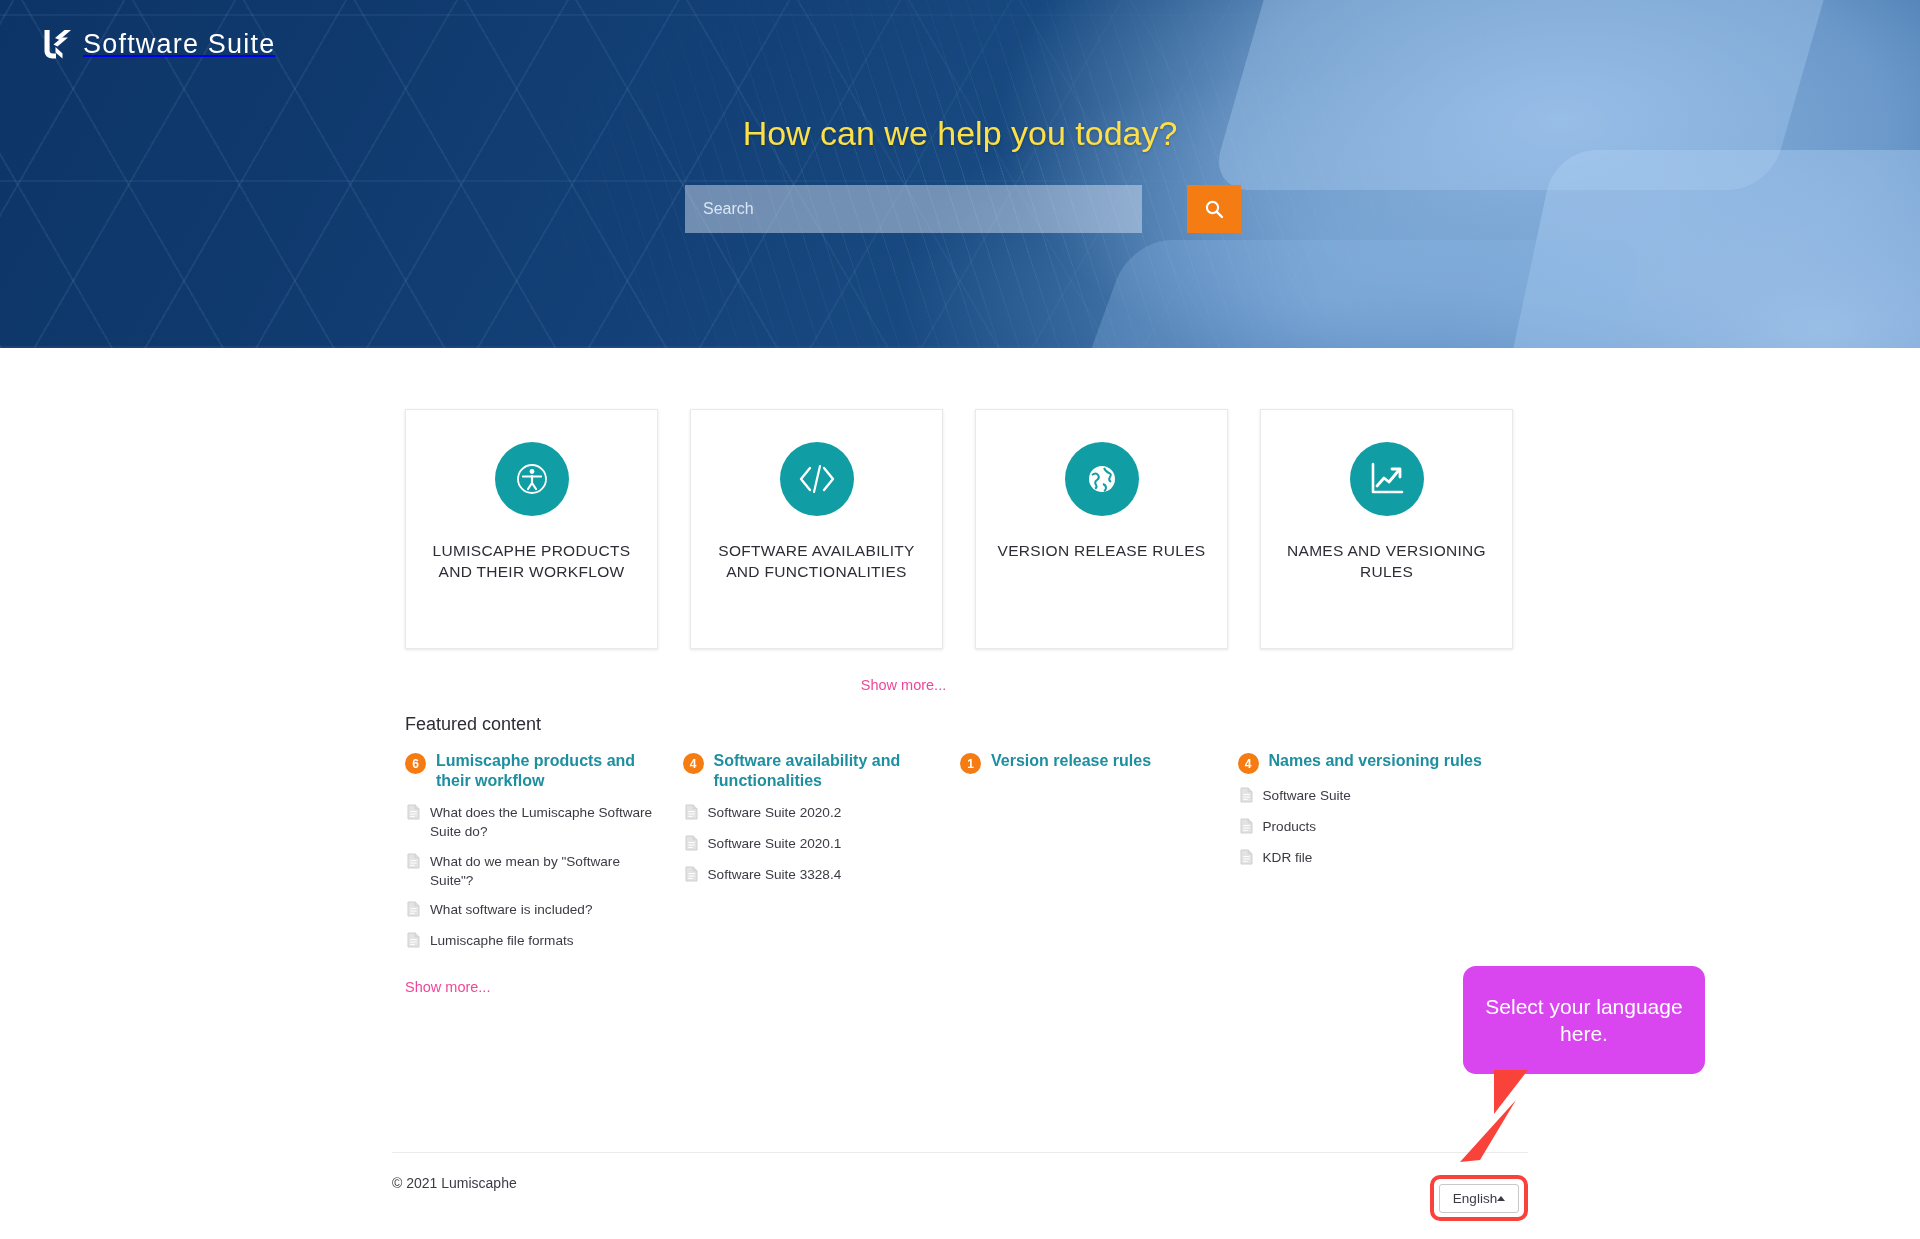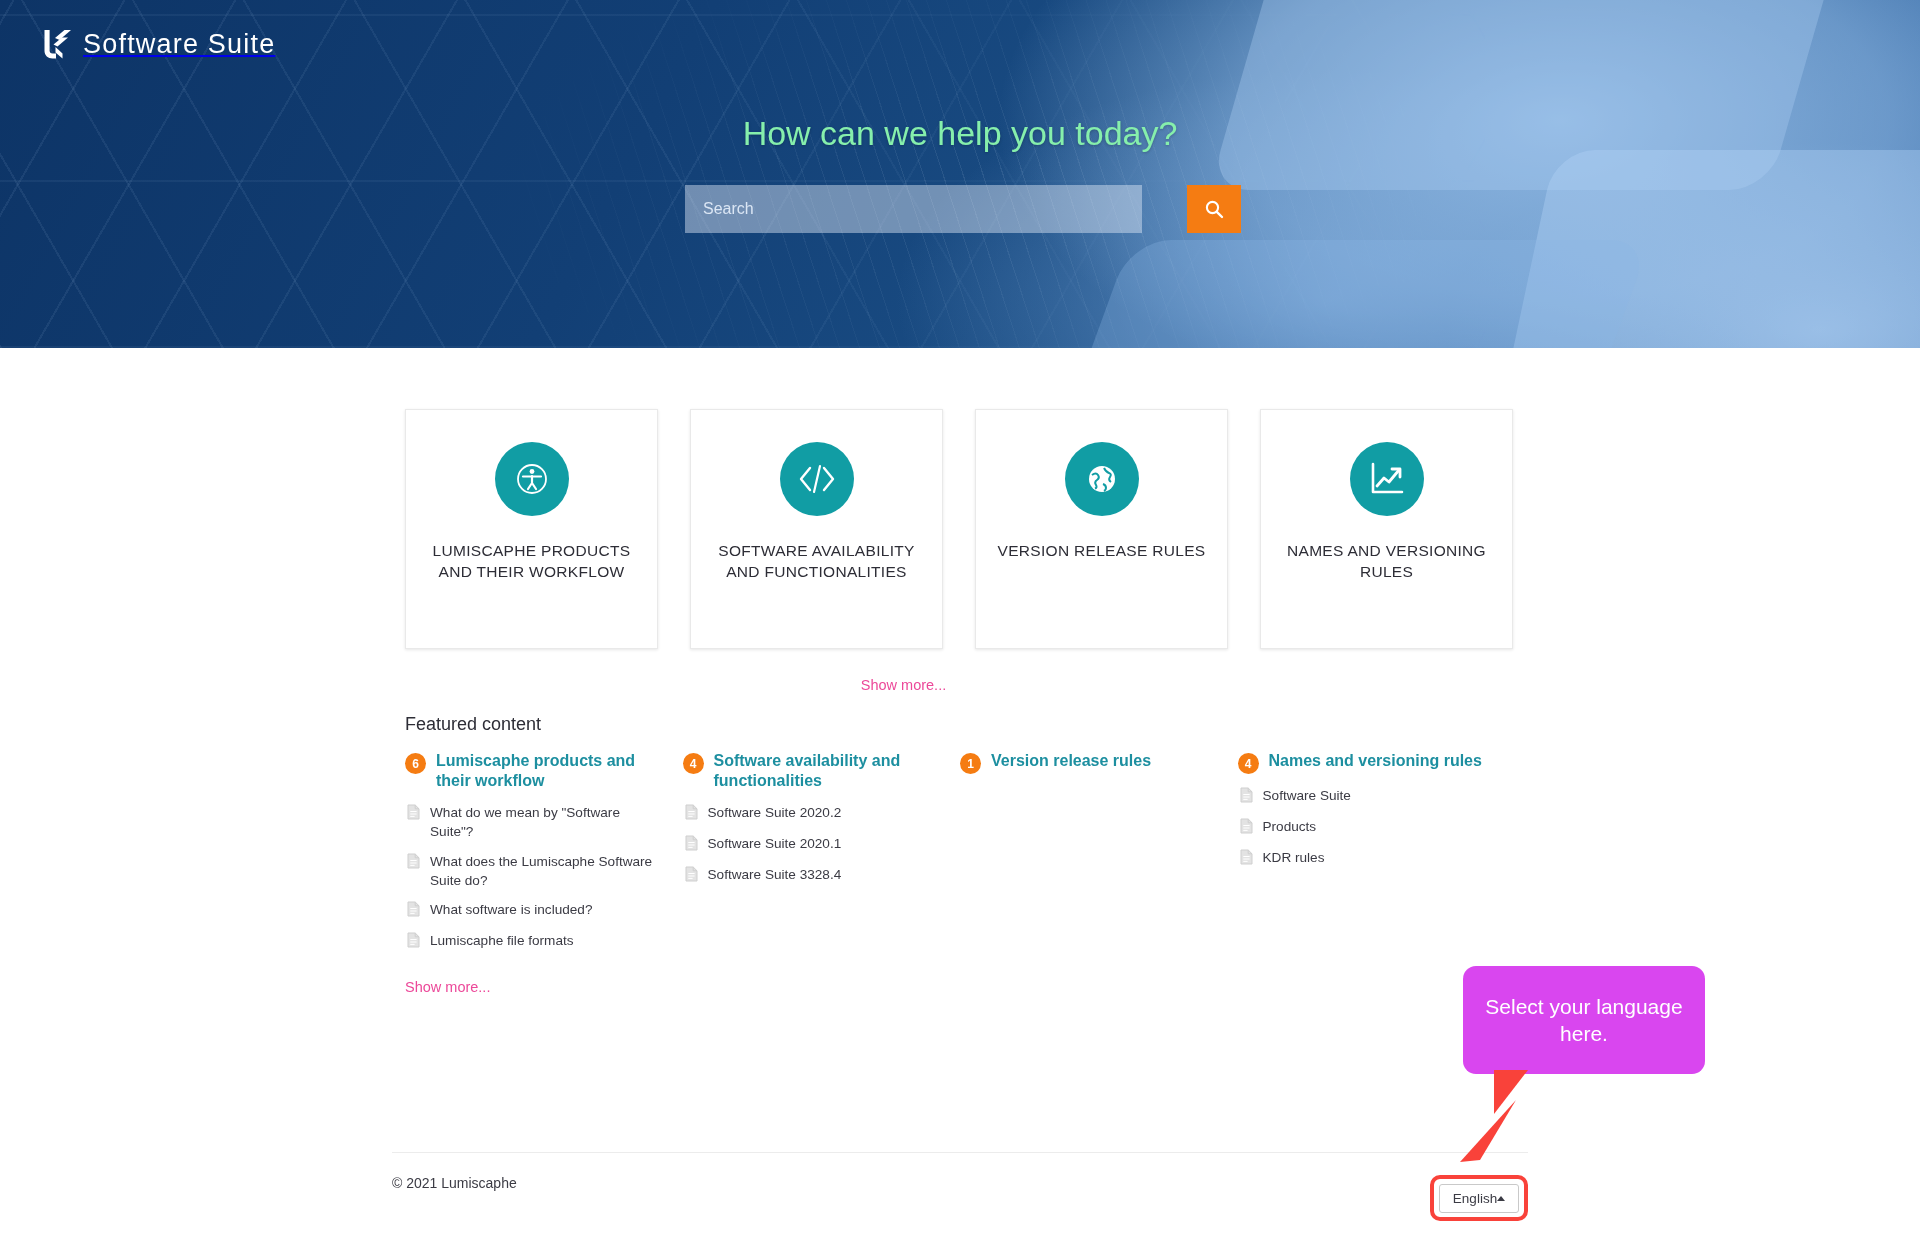--- a/index.html
+++ b/index.html
@@ -77,21 +77,21 @@
     font-size: 27px;
     font-weight: 500;
     letter-spacing: 1.2px;
   }
 
   .hero-title {
     position: absolute;
     left: 0; right: 0;
     top: 114px;
     text-align: center;
-    color: #86efac;
+    color: #fde047;
     font-size: 34px;
     font-weight: 400;
     z-index: 6;
     text-shadow: 0 1px 3px rgba(0,0,0,0.22);
   }
 
   .searchbar {
     position: absolute;
     left: 685px;
     top: 185px;
@@ -439,31 +439,31 @@
         <span class="fcol-title">Lumiscaphe products and their workflow</span>
       </div>
       <div class="farticle">
         <span class="doc-icon">
           <svg width="13" height="16" viewBox="0 0 13 16" xmlns="http://www.w3.org/2000/svg">
             <path d="M1 1 H8.2 L12 4.8 V15 H1 Z" fill="#e3e3e3" stroke="#cfcfcf" stroke-width="1"></path>
             <path d="M8.2 1 V4.8 H12" fill="none" stroke="#cfcfcf" stroke-width="1"></path>
             <path d="M3.3 7.5 H9.6 M3.3 10 H9.6 M3.3 12.4 H7.6" stroke="#ffffff" stroke-width="1"></path>
           </svg>
         </span>
+        <span class="farticle-label">What does the Lumiscaphe Software Suite do?</span>
+      </div>
+      <div class="farticle">
+        <span class="doc-icon">
+          <svg width="13" height="16" viewBox="0 0 13 16" xmlns="http://www.w3.org/2000/svg">
+            <path d="M1 1 H8.2 L12 4.8 V15 H1 Z" fill="#e3e3e3" stroke="#cfcfcf" stroke-width="1"></path>
+            <path d="M8.2 1 V4.8 H12" fill="none" stroke="#cfcfcf" stroke-width="1"></path>
+            <path d="M3.3 7.5 H9.6 M3.3 10 H9.6 M3.3 12.4 H7.6" stroke="#ffffff" stroke-width="1"></path>
+          </svg>
+        </span>
         <span class="farticle-label">What do we mean by "Software Suite"?</span>
-      </div>
-      <div class="farticle">
-        <span class="doc-icon">
-          <svg width="13" height="16" viewBox="0 0 13 16" xmlns="http://www.w3.org/2000/svg">
-            <path d="M1 1 H8.2 L12 4.8 V15 H1 Z" fill="#e3e3e3" stroke="#cfcfcf" stroke-width="1"></path>
-            <path d="M8.2 1 V4.8 H12" fill="none" stroke="#cfcfcf" stroke-width="1"></path>
-            <path d="M3.3 7.5 H9.6 M3.3 10 H9.6 M3.3 12.4 H7.6" stroke="#ffffff" stroke-width="1"></path>
-          </svg>
-        </span>
-        <span class="farticle-label">What does the Lumiscaphe Software Suite do?</span>
       </div>
       <div class="farticle">
         <span class="doc-icon">
           <svg width="13" height="16" viewBox="0 0 13 16" xmlns="http://www.w3.org/2000/svg">
             <path d="M1 1 H8.2 L12 4.8 V15 H1 Z" fill="#e3e3e3" stroke="#cfcfcf" stroke-width="1"></path>
             <path d="M8.2 1 V4.8 H12" fill="none" stroke="#cfcfcf" stroke-width="1"></path>
             <path d="M3.3 7.5 H9.6 M3.3 10 H9.6 M3.3 12.4 H7.6" stroke="#ffffff" stroke-width="1"></path>
           </svg>
         </span>
         <span class="farticle-label">What software is included?</span>
@@ -550,21 +550,21 @@
         <span class="farticle-label">Products</span>
       </div>
       <div class="farticle">
         <span class="doc-icon">
           <svg width="13" height="16" viewBox="0 0 13 16" xmlns="http://www.w3.org/2000/svg">
             <path d="M1 1 H8.2 L12 4.8 V15 H1 Z" fill="#e3e3e3" stroke="#cfcfcf" stroke-width="1"></path>
             <path d="M8.2 1 V4.8 H12" fill="none" stroke="#cfcfcf" stroke-width="1"></path>
             <path d="M3.3 7.5 H9.6 M3.3 10 H9.6 M3.3 12.4 H7.6" stroke="#ffffff" stroke-width="1"></path>
           </svg>
         </span>
-        <span class="farticle-label">KDR rules</span>
+        <span class="farticle-label">KDR file</span>
       </div>
     </div>
 
   </div>
 
   <div class="show-more-featured">
     <a class="link-orange" href="#">Show more...</a>
   </div>
 
 </div>

